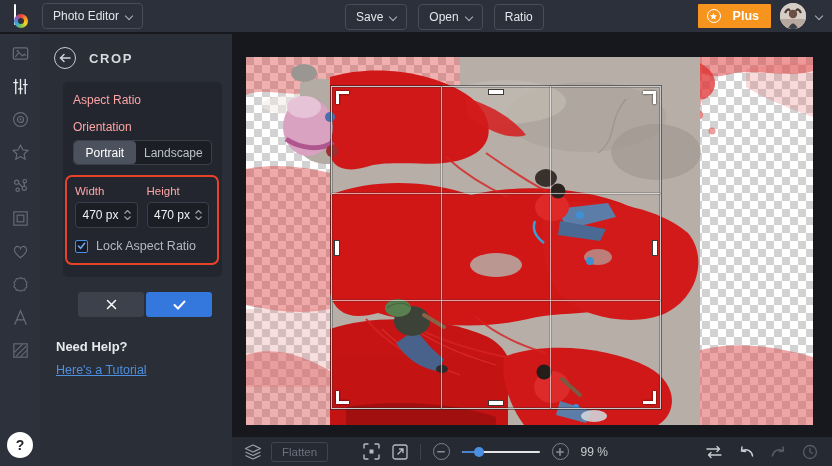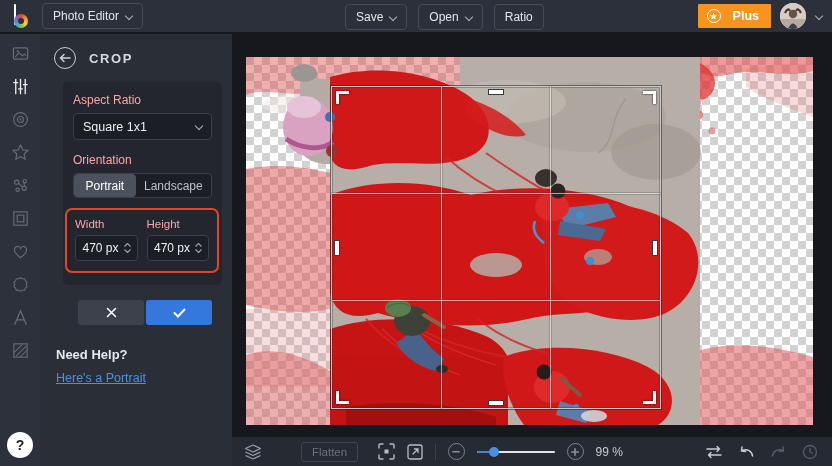--- a/index.html
+++ b/index.html
@@ -100,21 +100,21 @@
   .he-t { left:calc(50% - 8px); top:2px; width:16px; height:6px; cursor:ns-resize; }
   .he-b { left:calc(50% - 8px); bottom:2px; width:16px; height:6px; cursor:ns-resize; }
   .he-l { left:2px; top:calc(50% - 8px); width:6px; height:16px; cursor:ew-resize; }
   .he-r { right:2px; top:calc(50% - 8px); width:6px; height:16px; cursor:ew-resize; }
 
   
   .bottombar { position:absolute; left:232px; right:0; bottom:0; height:29px; background:#262a33; z-index:20;
     display:flex; align-items:center; padding:0 12px; }
   .bb-left { display:flex; align-items:center; gap:9px; }
   .flatten { border:1px solid #3f4450; border-radius:3px; color:#6b717d; font-size:11.5px;
-    padding:3px 10px; cursor:pointer;margin-left:30px; }
+    padding:3px 10px; cursor:pointer; }
   .bb-center { display:flex; align-items:center; gap:12px; margin:16px auto; transform:translateX(-28px); }
   .bb-div { width:1px; height:16px; background:#3c414b; }
   .circ-btn { width:17px; height:17px; border:1.3px solid #7d828d; border-radius:50%;
     display:flex; align-items:center; justify-content:center; cursor:pointer; }
   .slider { position:relative; width:78px; height:10px; cursor:pointer; }
   .slider .track { position:absolute; top:4px; left:0; right:0; height:2px; background:#e2e4e8; border-radius:2px; }
   .slider .fill { position:absolute; top:4px; left:0; width:22%; height:2px; background:#4a82d6; border-radius:2px; }
   .slider .knob { position:absolute; top:0; left:calc(22% - 5px); width:10px; height:10px;
     border-radius:50%; background:#4a90e2; }
   .zoom-val { color:#c9ccd2; font-size:12px; min-width:34px; }
@@ -238,24 +238,20 @@
       <div class="back-btn">
         <svg width="12" height="10" viewBox="0 0 12 10">
           <path d="M11,5 L2,5 M5,1.5 L1.5,5 L5,8.5" stroke="#cfd2d8" stroke-width="1.5" fill="none" stroke-linecap="round"></path>
         </svg>
       </div>
       <span class="panel-title">CROP</span>
     </div>
 
     <div class="card">
       <div class="fld-label">Aspect Ratio</div>
-      <div class="select-box">
-        <span>Square 1x1</span>
-        <span class="chev"></span>
-      </div>
 
       <div class="fld-label" style="margin-top:13px;">Orientation</div>
       <div class="seg-wrap">
         <div class="seg active" style="flex:0 0 45%;">
           <span>Portrait</span>
         </div>
         <div class="seg">
           <span>Landscape</span>
         </div>
       </div>
@@ -284,39 +280,47 @@
                 <svg width="7" height="4" viewBox="0 0 7 4">
                     <path d="M0.5,3.5 L3.5,0.5 L6.5,3.5" stroke="#9aa0aa" fill="none" stroke-width="1.2"></path>
                   </svg>
                 <svg width="7" height="4" viewBox="0 0 7 4">
                     <path d="M0.5,0.5 L3.5,3.5 L6.5,0.5" stroke="#9aa0aa" fill="none" stroke-width="1.2"></path>
                   </svg>
               </span>
             </div>
           </div>
         </div>
+        <div class="lock-row">
+          <span class="checkbox">
+            <svg width="9" height="8" viewBox="0 0 10 9">
+                <path d="M1.5,4.5 L4,7 L8.5,1.5" stroke="#6ea6ef" stroke-width="1.8" fill="none" stroke-linecap="round"></path>
+              </svg>
+          </span>
+          <span class="lock-lbl">Lock Aspect Ratio</span>
+        </div>
       </div>
     </div>
 
     <div class="actions">
       <div class="act-btn act-x">
         <svg width="11" height="11" viewBox="0 0 11 11">
           <path d="M1.5,1.5 L9.5,9.5 M9.5,1.5 L1.5,9.5" stroke="#fff" stroke-width="1.5" stroke-linecap="round"></path>
         </svg>
       </div>
       <div class="act-btn act-ok">
         <svg width="13" height="10" viewBox="0 0 13 10">
           <path d="M1.5,5 L5,8.5 L11.5,1.5" stroke="#fff" stroke-width="2" fill="none" stroke-linecap="round"></path>
         </svg>
       </div>
     </div>
 
     <div class="helpblk">
       <div class="help-h">Need Help?</div>
-      <span class="help-link">Here's a Portrait</span>
+      <span class="help-link">Here's a Tutorial</span>
     </div>
   </div>
 
   <div class="canvas">
     <div class="photo">
       <svg viewBox="0 0 567 368" preserveAspectRatio="none">
 
         <path d="M0,0 H330 C310,22 270,18 235,26 C185,38 140,20 100,33 C60,46 18,28 0,38 Z" fill="#dd4343" opacity="0.42"></path>
         <ellipse cx="130" cy="48" rx="115" ry="16" fill="#efe9e5" opacity="0.5"></ellipse>
         <path d="M0,112 C30,106 58,110 84,116 L84,252 C55,258 25,254 0,248 Z" fill="#dd4040" opacity="0.45"></path>

